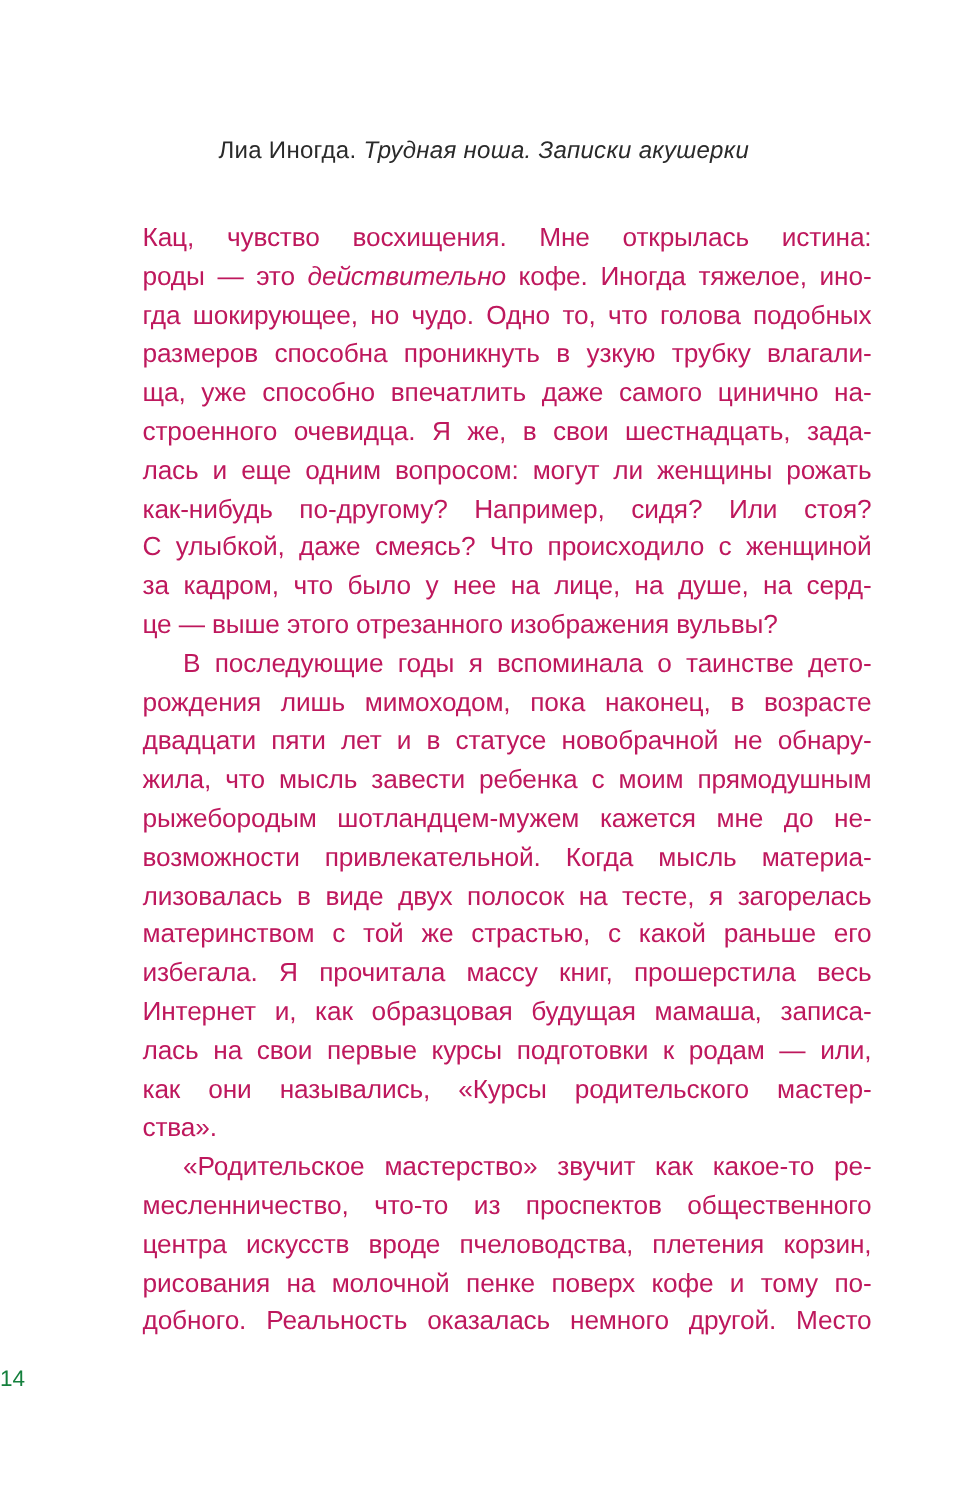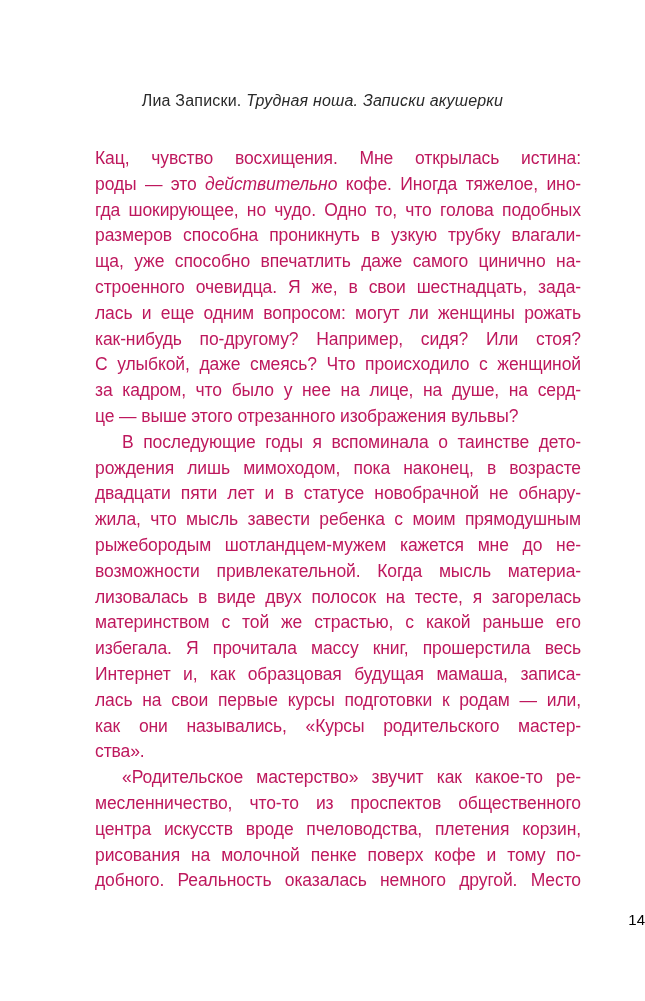--- a/index.html
+++ b/index.html
@@ -61,31 +61,31 @@
   .line.para-end {
     text-align-last: left;
   }
   .line em {
   }
   .page-number {
     position: absolute;
     top: 911px;
     left: 0;
     width: 645px;
-    text-align: right;
+    text-align: left;
     font-size: 15px;
-    color: #000000;
+    color: #15803d;
   }
 </style>
 </head>
 <body>
 
 <div class="page">
 
-  <div class="running-head"><span class="author">Лиа Записки.</span> <span class="title">Трудная ноша. Записки акушерки</span></div>
+  <div class="running-head"><span class="author">Лиа Иногда.</span> <span class="title">Трудная ноша. Записки акушерки</span></div>
 
   <div class="text-block">
 
     <div class="para">
       <div class="line">Кац, чувство восхищения. Мне открылась истина:</div>
       <div class="line"><span>роды — это </span><em>действительно</em><span> кофе. Иногда тяжелое, ино-</span></div>
       <div class="line">гда шокирующее, но чудо. Одно то, что голова подобных</div>
       <div class="line">размеров способна проникнуть в узкую трубку влагали-</div>
       <div class="line">ща, уже способно впечатлить даже самого цинично на-</div>
       <div class="line">строенного очевидца. Я же, в свои шестнадцать, зада-</div>

